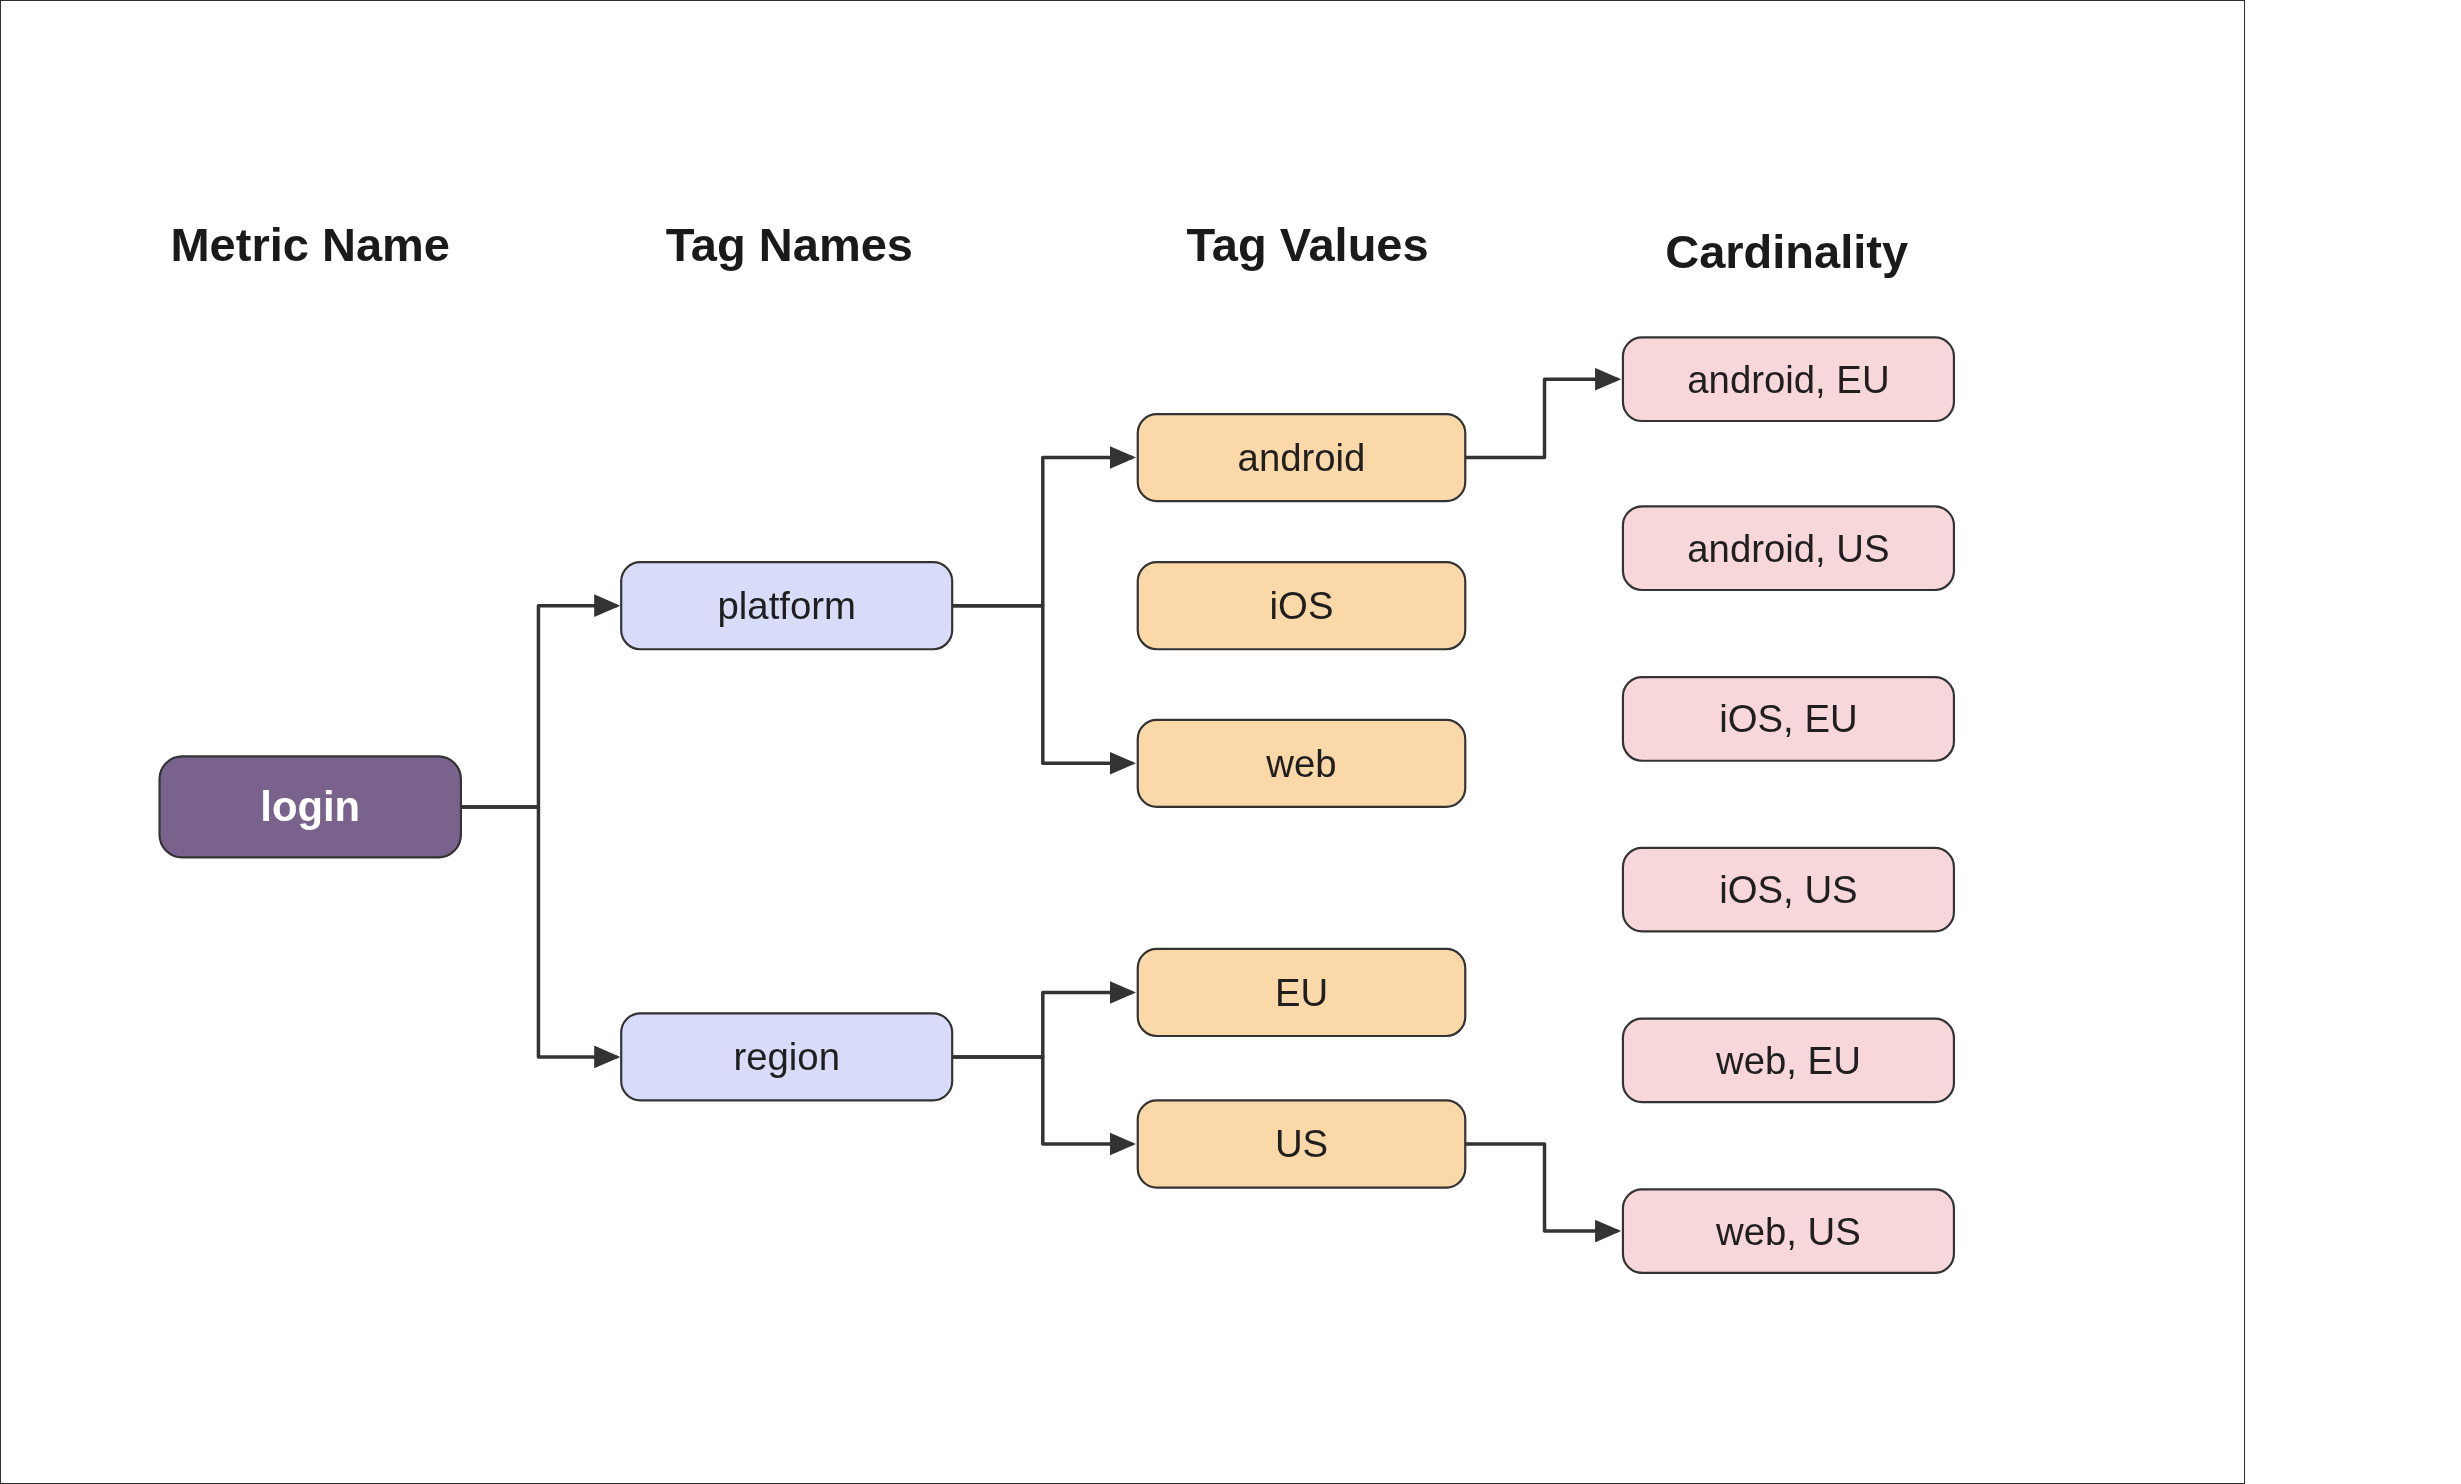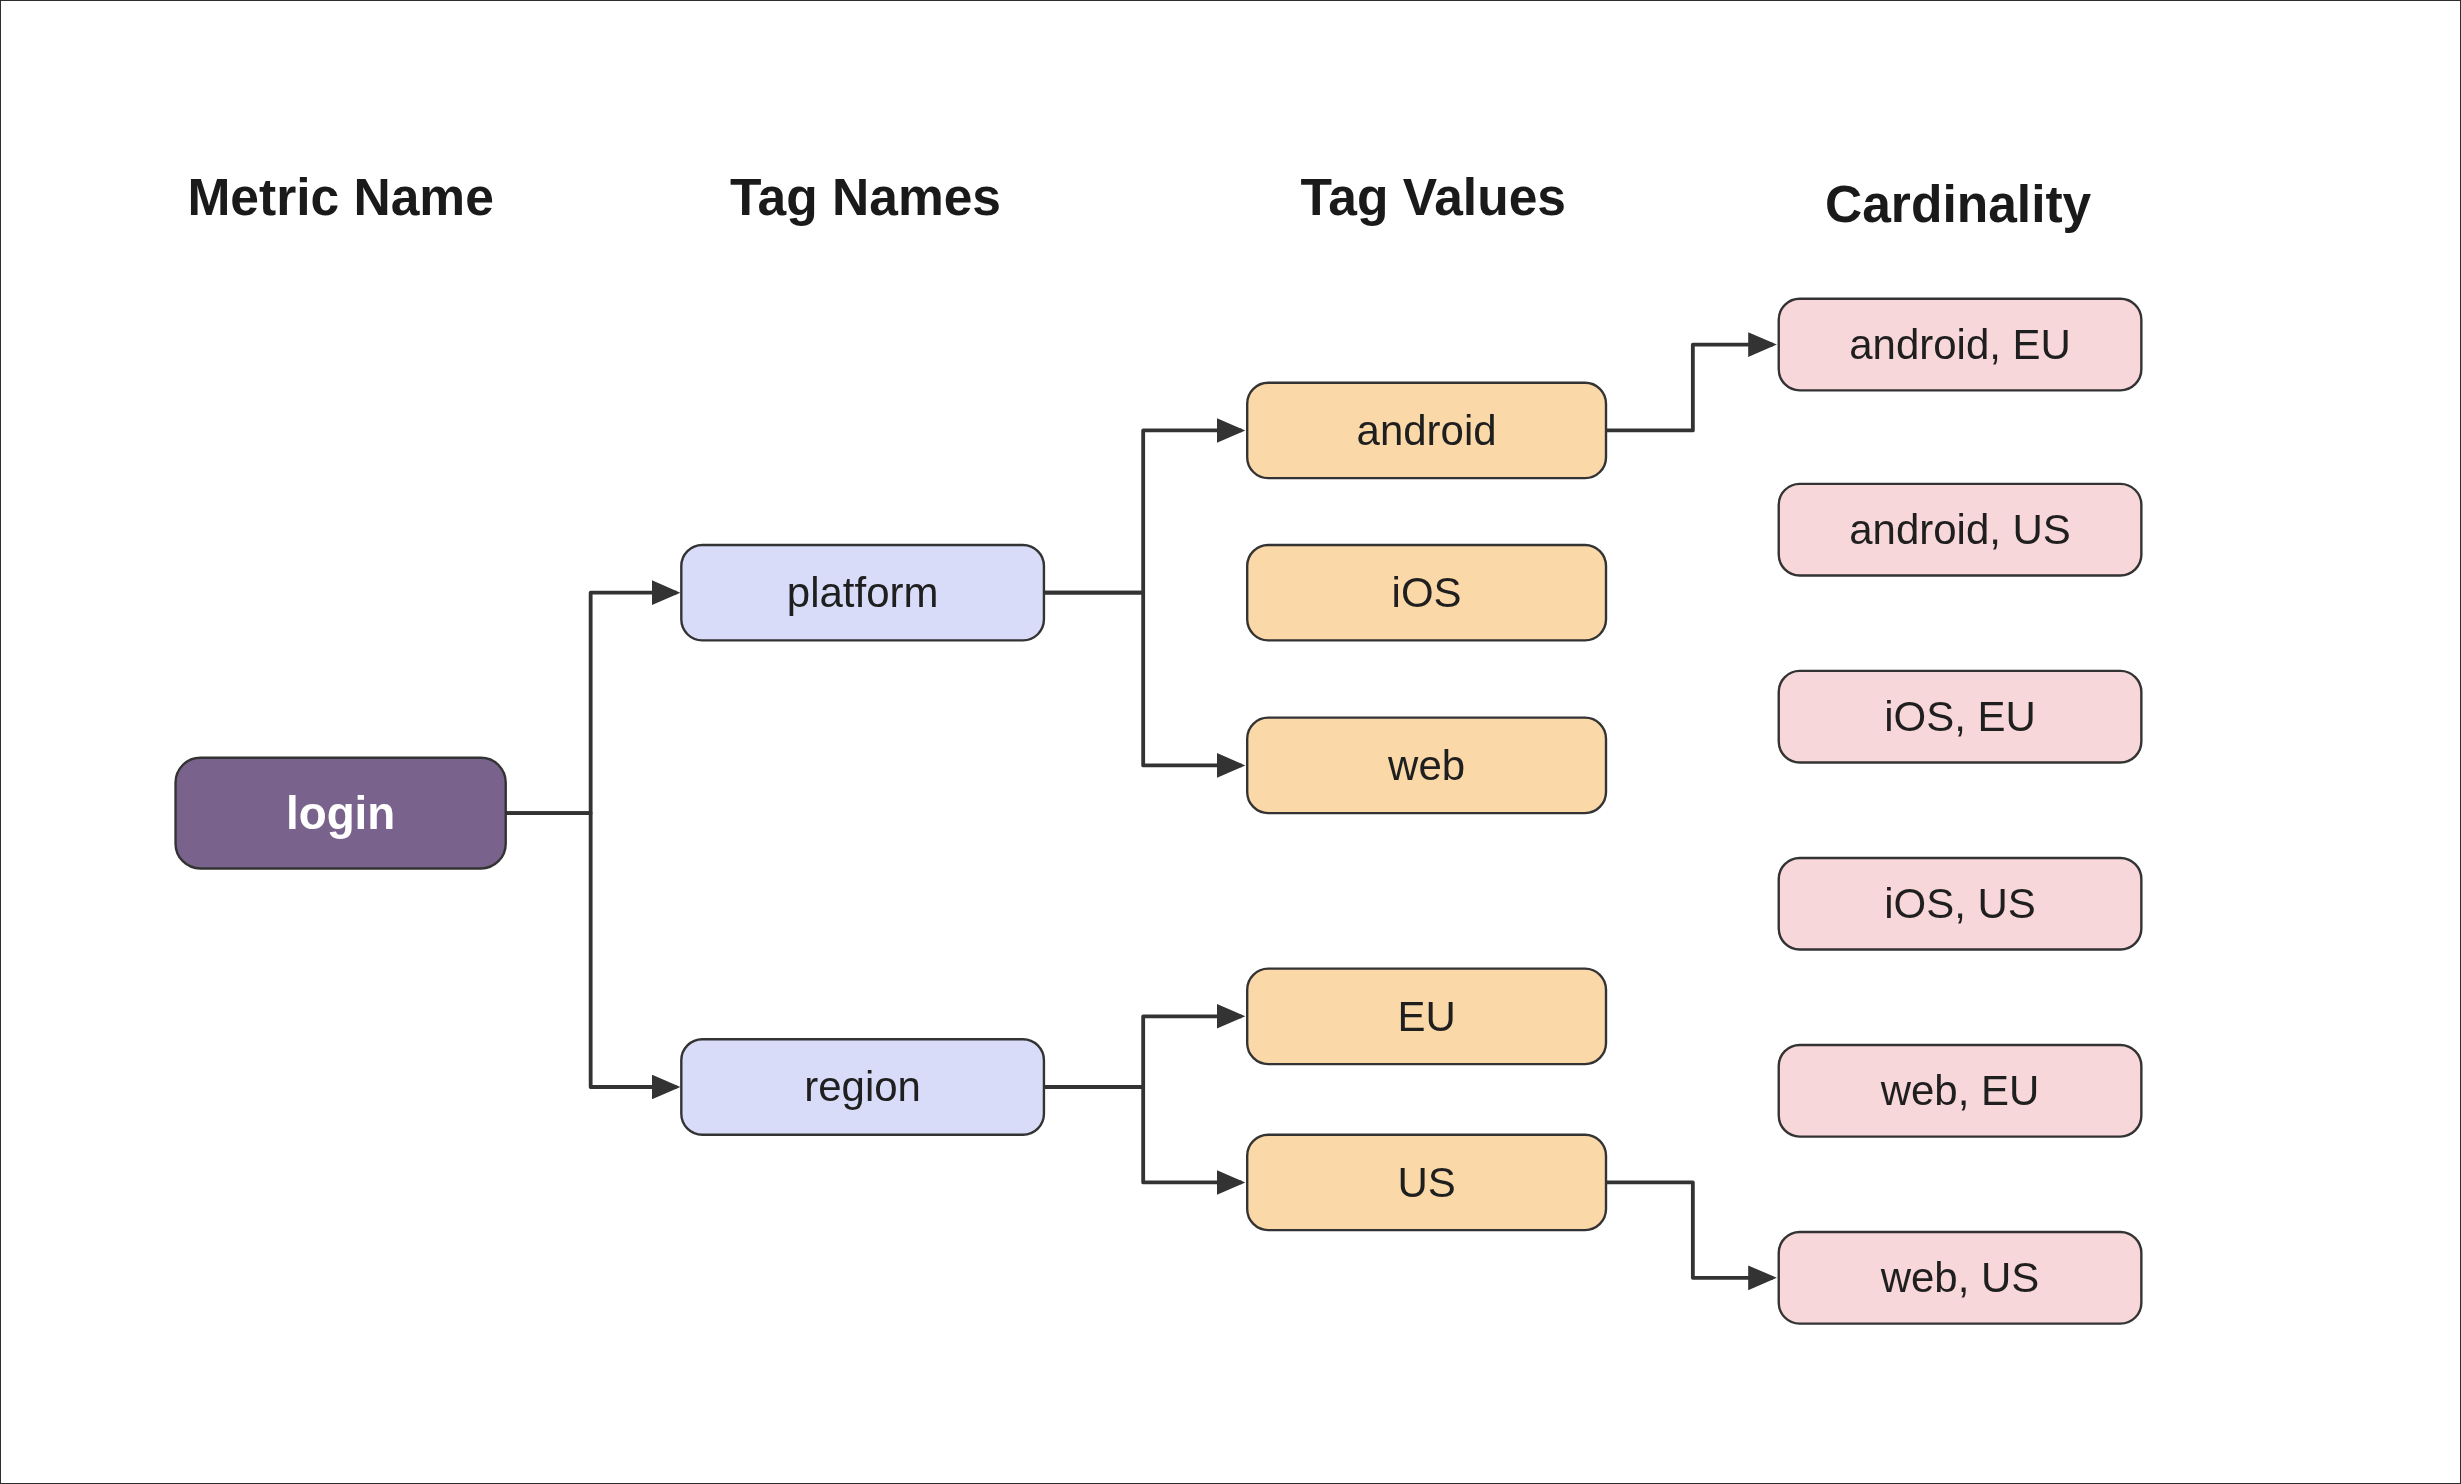--- a/index.html
+++ b/index.html
@@ -2,21 +2,21 @@
 <html><head>
 <meta charset="utf-8">
 <style>
   html, body {
     margin: 0;
     padding: 0;
     background: #FFFFFF;
   }
   .frame {
     position: relative;
-    width: 2461px;
+    width: 2245px;
     height: 1484px;
     box-sizing: border-box;
     border: 1.9px solid #2E2E2E;
     background: #FFFFFF;
     font-family: "Liberation Sans", sans-serif;
     overflow: hidden;
   }
   svg.diagram {
     position: absolute;
     inset: 0;

